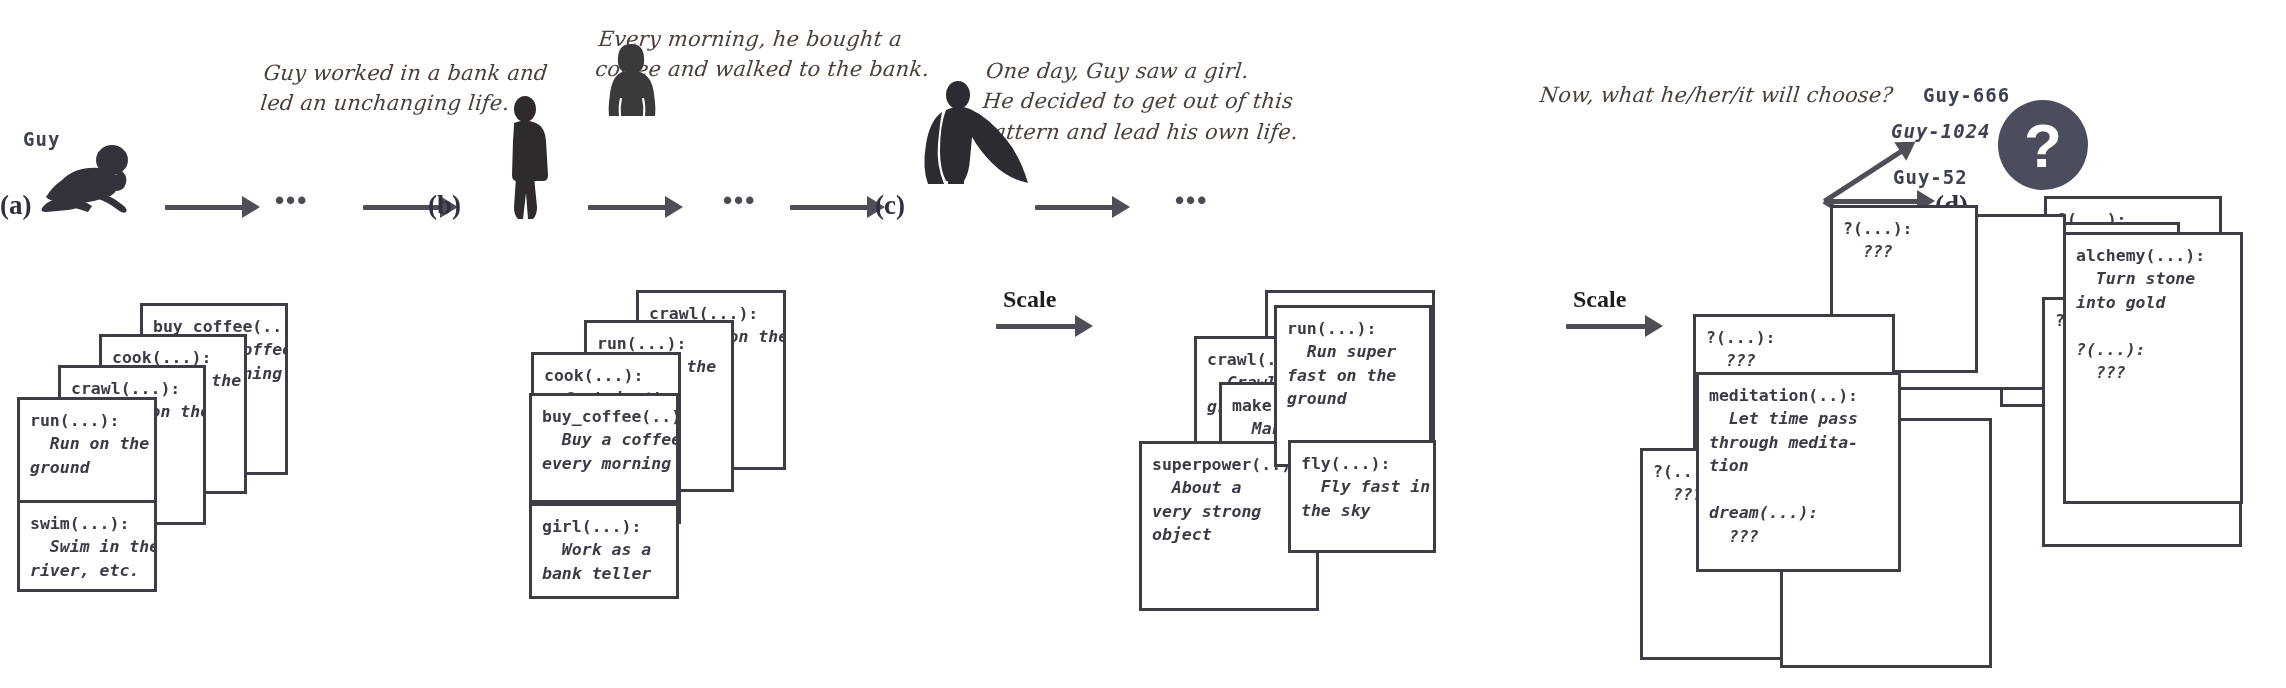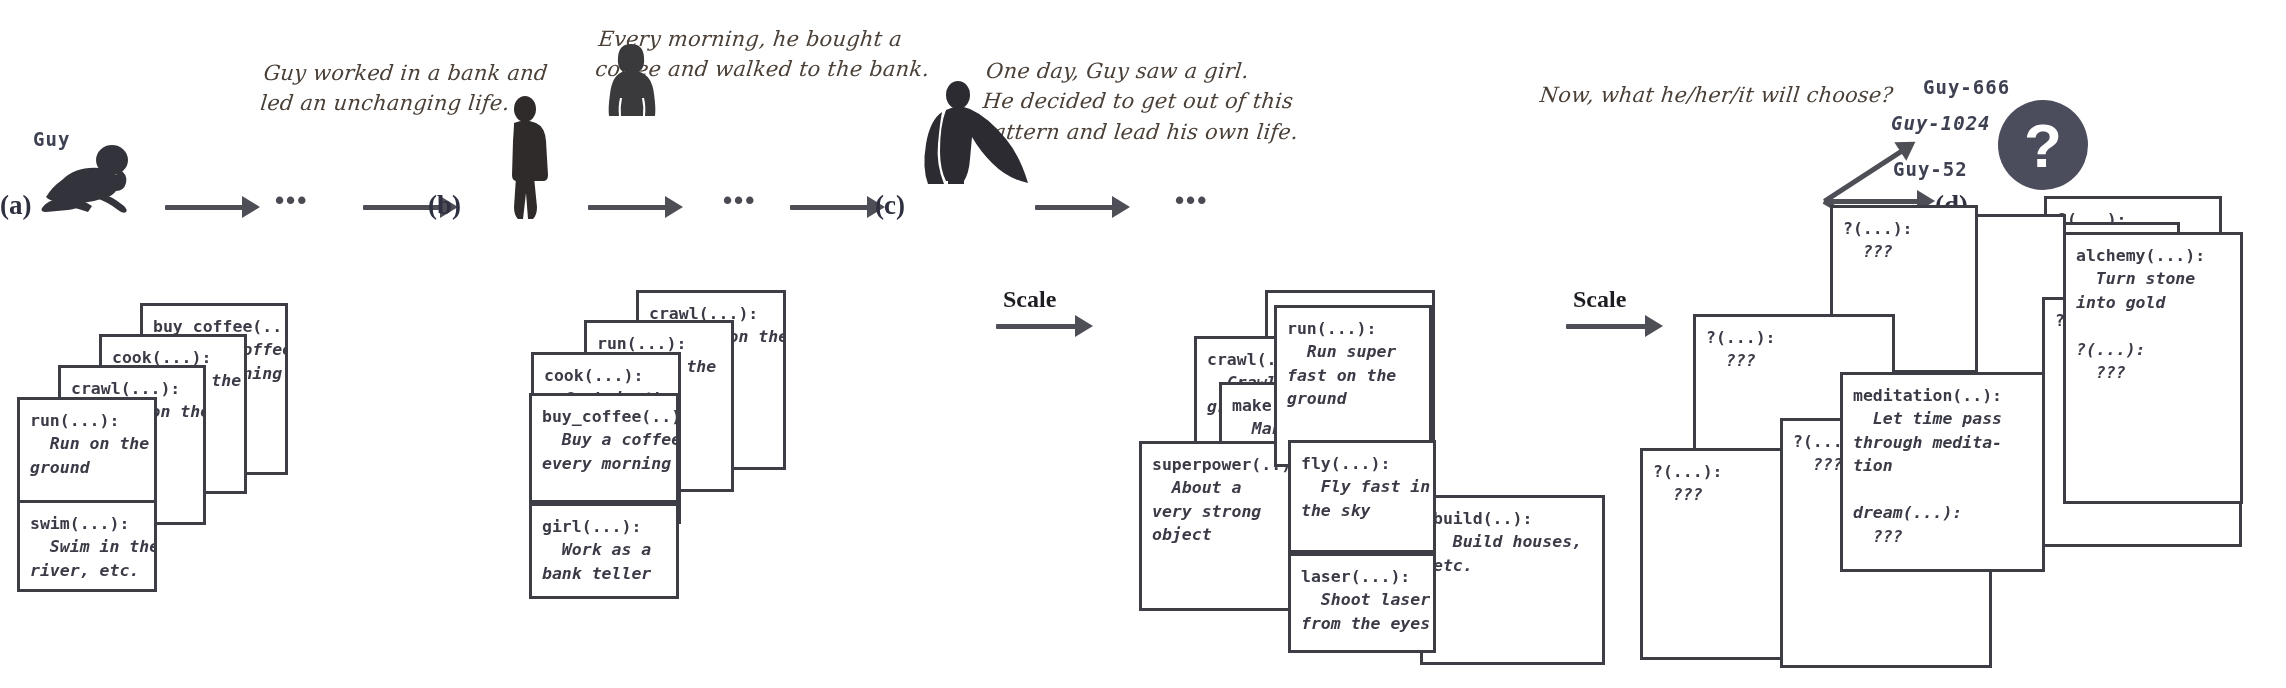--- a/index.html
+++ b/index.html
@@ -40,20 +40,21 @@
     letter-spacing:1px;
   }
   .branch-label{
     position:absolute;
     font-family:"DejaVu Sans Mono", monospace;
     font-weight:bold;
     font-size:19px;
     color:#3e4152;
     letter-spacing:1px;
     white-space:nowrap;
+    margin-top:8px;
   }
   .scale-label{
     position:absolute;
     font-family:"Liberation Serif", serif;
     font-weight:bold;
     font-size:24px;
     color:#1d1d23;
   }
   .dots{
     position:absolute;
@@ -121,21 +122,21 @@
 
   <div class="hand" style="left:597px; top:24px; width:360px;">Every morning, he bought a
 coffee and walked to the bank.</div>
 
   <div class="hand" style="left:983px; top:56px; width:330px;">One day, Guy saw a girl.
 He decided to get out of this
 pattern and lead his own life.</div>
 
   <div class="hand" style="left:1540px; top:80px; width:400px;">Now, what he/her/it will choose?</div>
 
-  <div class="guy-label" style="left:33px; top:128px;">Guy</div>
+  <div class="guy-label" style="left:23px; top:128px;">Guy</div>
 
   <div class="stage-label" style="left:0px; top:190px;">(a)</div>
 
   <div class="silhouette" style="left:40px; top:140px;">
     <svg width="100" height="75" viewBox="0 0 100 75">
       <g fill="#33333b">
         <ellipse cx="72" cy="20" rx="16" ry="15"></ellipse>
         <path d="M80 30 q8 4 6 13 q-2 8 -10 8 q-6 0 -8 -6 z"></path>
         <path d="M22 40 q14 -14 38 -12 q16 1 18 12 q2 12 -10 17 l-14 4 q-18 4 -34 2 q-10 -2 -14 -6 q6 -10 16 -17 z"></path>
         <path d="M58 52 q14 4 26 14 q4 4 2 6 q-3 2 -8 -2 q-10 -8 -22 -12 z"></path>
@@ -275,27 +276,21 @@
 
   <div class="card" style="left:1274px; top:305px; width:158px; height:162px; z-index:7;"><span class="sig">run(...):</span>
 <span class="body">  Run super
 fast on the
 ground</span></div>
 
   <div class="card" style="left:1288px; top:440px; width:148px; height:113px; z-index:8;"><span class="sig">fly(...):</span>
 <span class="body">  Fly fast in
 the sky</span></div>
 
-  <div class="card" style="left:1288px; top:553px; width:148px; height:100px; z-index:9;"><span class="sig">laser(...):</span>
-<span class="body">  Shoot laser
-from the eyes</span></div>
-
-  <div class="card" style="left:1420px; top:495px; width:185px; height:170px; z-index:6;"><span class="sig">build(..):</span>
-<span class="body">  Build houses,
-etc.</span></div>
+
 
   <div class="scale-label" style="left:1573px; top:286px;">Scale</div>
   <div class="arrow" style="left:1566px; top:315px; width:100px; height:22px;">
     <div class="shaft" style="width:80px;"></div>
     <div class="head" style="left:79px;"></div>
   </div>
 
   <div class="stage-label" style="left:1935px; top:190px;">(d)</div>
 
   <div class="branch-label" style="left:1923px; top:76px;">Guy-666</div>
@@ -338,21 +333,21 @@
 
   <div class="card" style="left:1640px; top:448px; width:210px; height:212px; z-index:6;"><span class="sig">?(...):</span>
 <span class="body">  ???</span></div>
 
   <div class="card" style="left:1780px; top:418px; width:212px; height:250px; z-index:7;"><span class="sig">?(...):</span>
 <span class="body">  ???</span></div>
 
   <div class="card" style="left:2042px; top:297px; width:200px; height:250px; z-index:8;"><span class="sig">?(...):</span>
 <span class="body">  ???</span></div>
 
-  <div class="card" style="left:1840px; top:372px; width:205px; height:200px; z-index:10;"><span class="sig">meditation(..):</span>
+  <div class="card" style="left:1696px; top:372px; width:205px; height:200px; z-index:10;"><span class="sig">meditation(..):</span>
 <span class="body">  Let time pass
 through medita-
 tion
 
 dream(...):
   ???</span></div>
 
   <div class="card" style="left:2063px; top:232px; width:180px; height:272px; z-index:11;"><span class="sig">alchemy(...):</span>
 <span class="body">  Turn stone
 into gold

